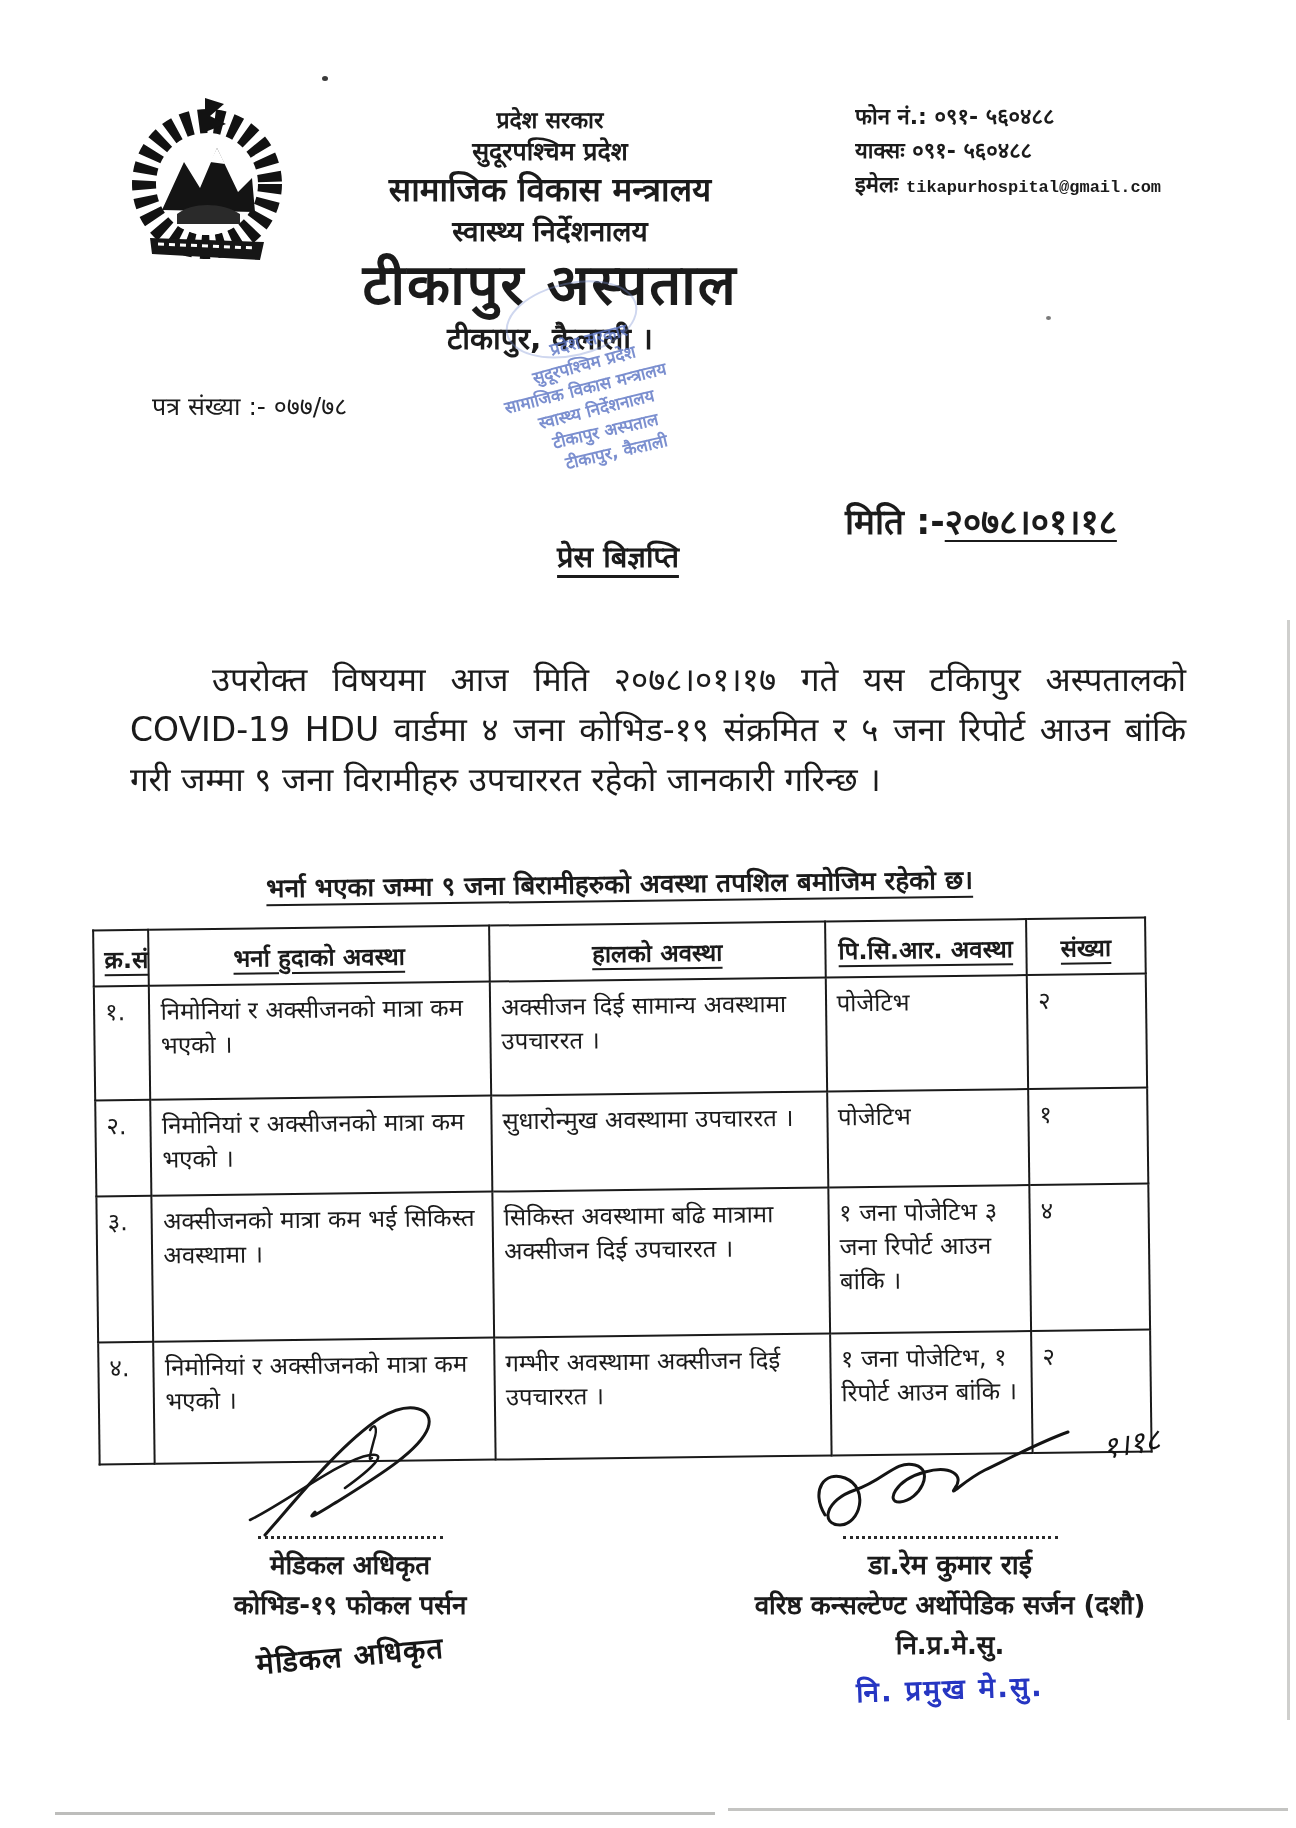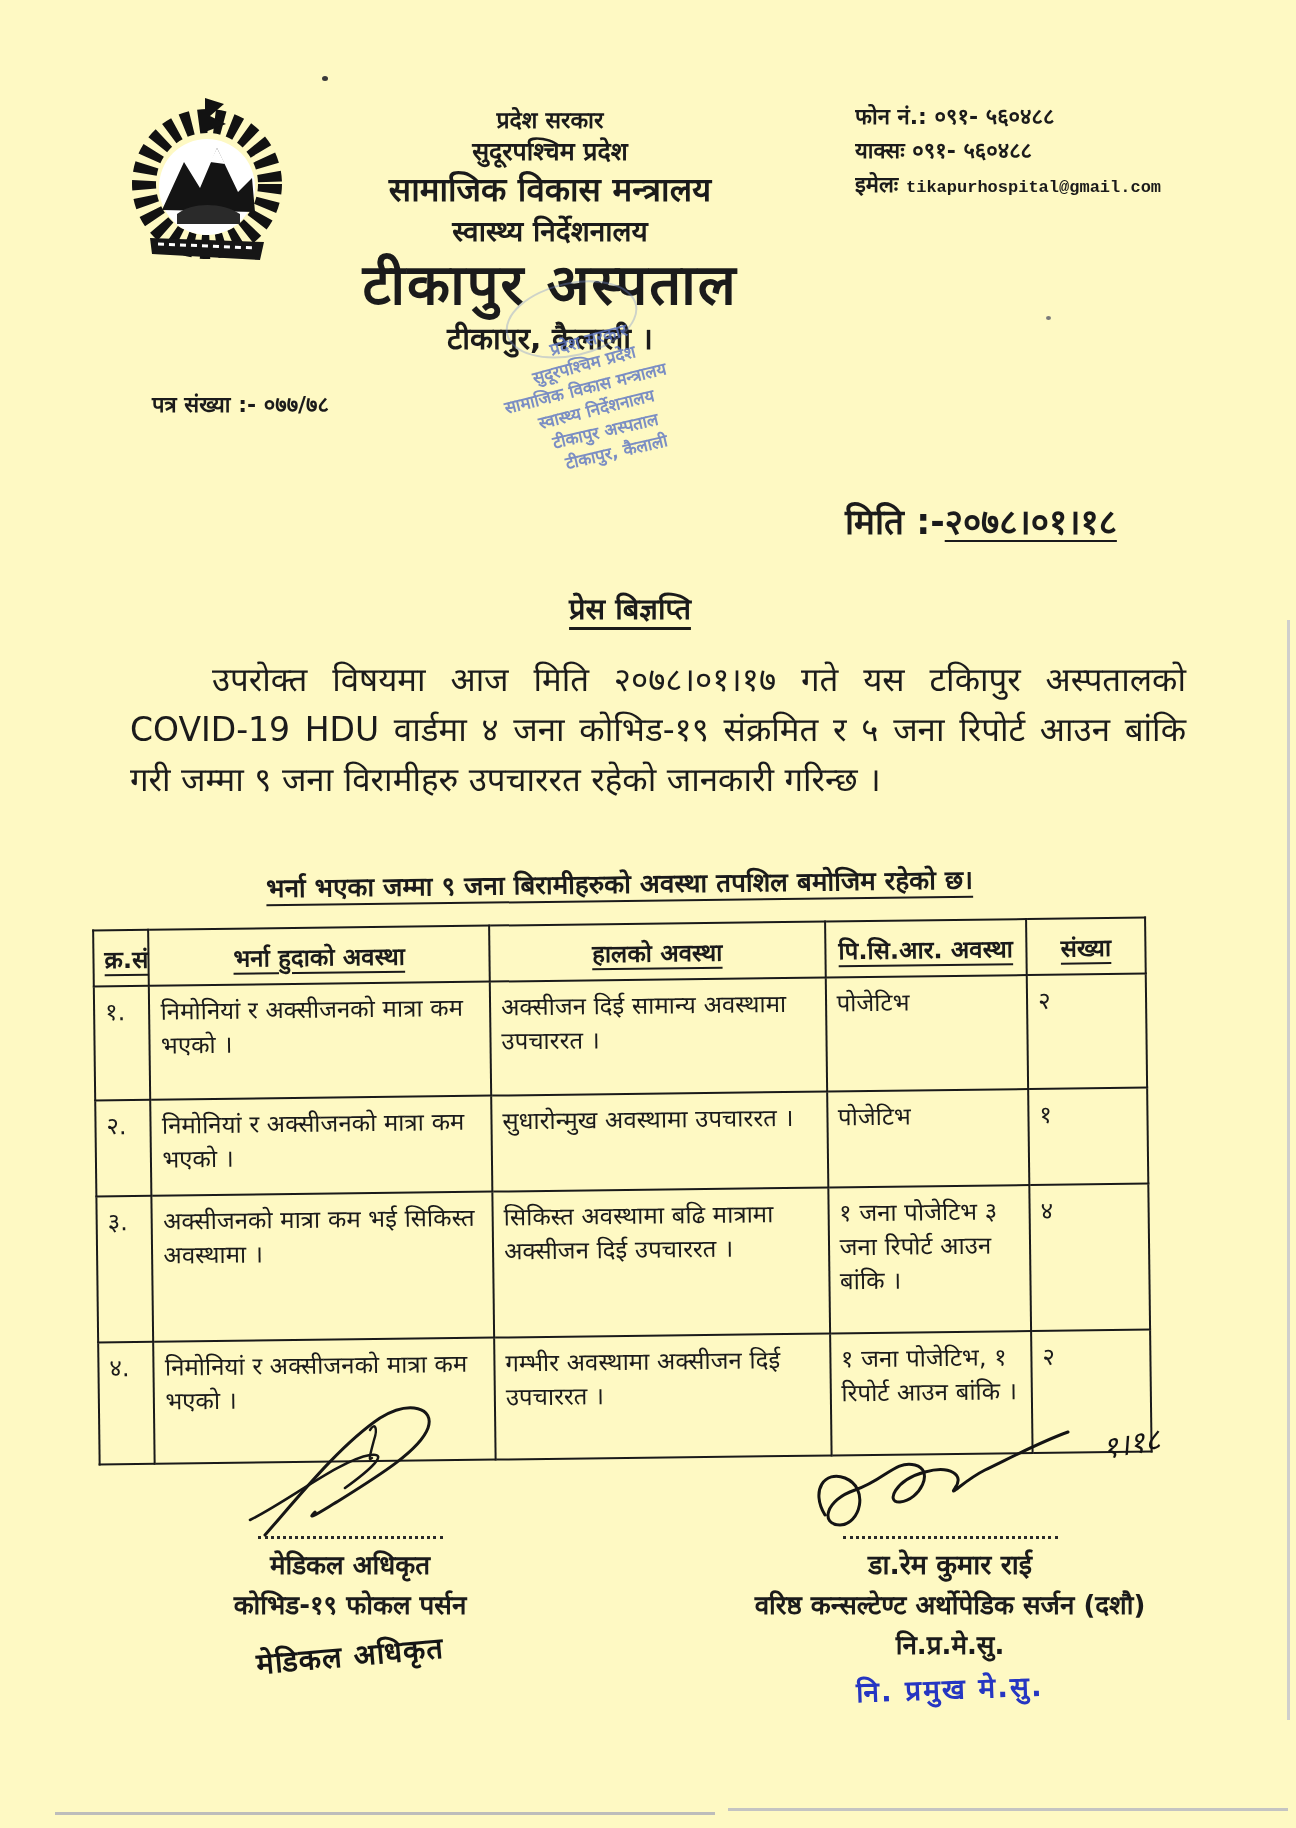--- a/index.html
+++ b/index.html
@@ -1,54 +1,54 @@
 <!DOCTYPE html>
 <html><head>
 <meta charset="utf-8">
 <style>
   html,body{margin:0;padding:0;background:#e8e8e6;}
   .page{
     position:relative;
     width:1296px;height:1828px;
     margin:0 auto;
-    background:#fef9c3;
+    background:#ffffff;
     overflow:hidden;
     font-family:"DejaVu Sans","Liberation Sans",sans-serif;
     color:#1b1b1b;
   }
   
   .emblem{position:absolute;left:122px;top:92px;width:170px;height:180px;}
   
   .letterhead{position:absolute;left:300px;top:105px;width:500px;text-align:center;}
   .lh-gov1{font-size:23px;font-weight:bold;line-height:30px;}
   .lh-gov2{font-size:25px;font-weight:bold;line-height:33px;}
   .lh-ministry{font-size:33px;font-weight:bold;line-height:44px;}
   .lh-directorate{font-size:28px;font-weight:bold;line-height:40px;}
   .lh-hospital{font-size:56px;font-weight:bold;line-height:66px;letter-spacing:2px;white-space:nowrap;}
   .lh-location{font-size:30px;font-weight:bold;line-height:42px;}
   
   .contact{position:absolute;left:855px;top:100px;width:441px;font-weight:bold;overflow:hidden;}
   .contact .row{font-size:22px;line-height:34px;white-space:nowrap;}
   .contact .email-val{font-family:Liberation Mono, monospace;font-weight:bold;font-size:17px;}
   
-  .letter-no{position:absolute;left:152px;top:388px;font-size:22px;font-weight:bold;}
+  .letter-no{position:absolute;left:152px;top:388px;font-size:25px;font-weight:normal;}
   .date-line{position:absolute;left:845px;top:497px;font-size:35px;font-weight:bold;white-space:nowrap;}
   .date-line .date-val{text-decoration:underline;text-underline-offset:6px;text-decoration-thickness:2px;}
   
   .stamp-center{
     position:absolute;left:440px;top:330px;width:310px;height:200px;
     transform:rotate(-13deg);
     color:#5b74c4;opacity:.8;text-align:center;pointer-events:none;
   }
   .stamp-center .sline{font-size:17px;font-weight:bold;line-height:23px;white-space:nowrap;}
   .stamp-center .arc{position:absolute;left:90px;top:-50px;width:130px;height:70px;
     border:2px solid #7b90d2;border-radius:50%;opacity:.45;}
   
-  .press-title{position:absolute;left:0;top:588px;width:1236px;text-align:center;
-    font-size:29px;font-weight:bold;text-decoration:underline;text-underline-offset:8px;text-decoration-thickness:2.5px;padding-left:12px;}
+  .press-title{position:absolute;left:0;top:536px;width:1236px;text-align:center;
+    font-size:29px;font-weight:bold;text-decoration:underline;text-underline-offset:8px;text-decoration-thickness:2.5px;}
   
   .body-par{position:absolute;left:130px;top:655px;width:1056px;
     font-size:33px;line-height:50px;text-align:justify;text-indent:82px;margin:0;}
   
   .table-wrap{position:absolute;left:95px;top:865px;width:1056px;transform:rotate(-0.7deg);}
   .table-caption{width:100%;text-align:center;font-size:26px;font-weight:bold;
     text-decoration:underline;text-underline-offset:7px;text-decoration-thickness:2px;margin-bottom:22px;}
   table.report{border-collapse:collapse;width:1054px;table-layout:fixed;}
   table.report th,table.report td{
     border:2.5px solid #1a1a1a;vertical-align:top;

